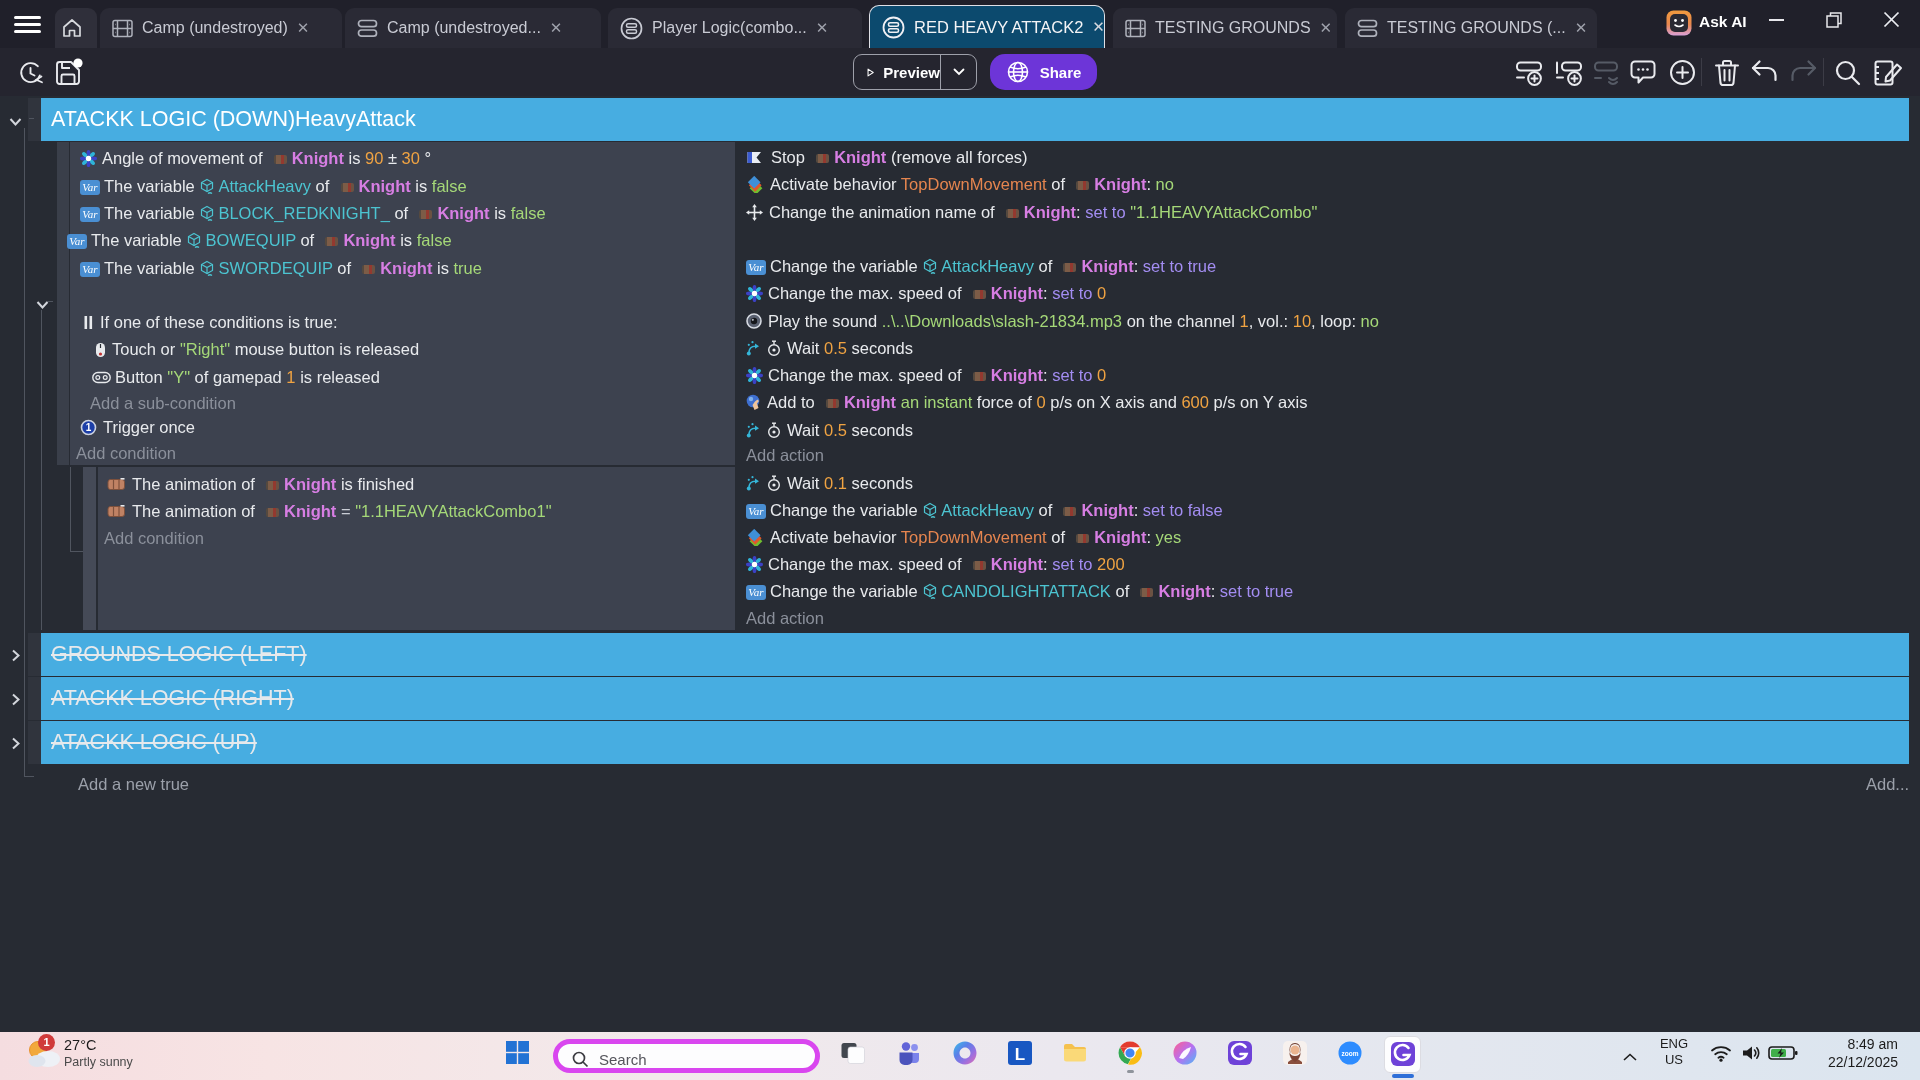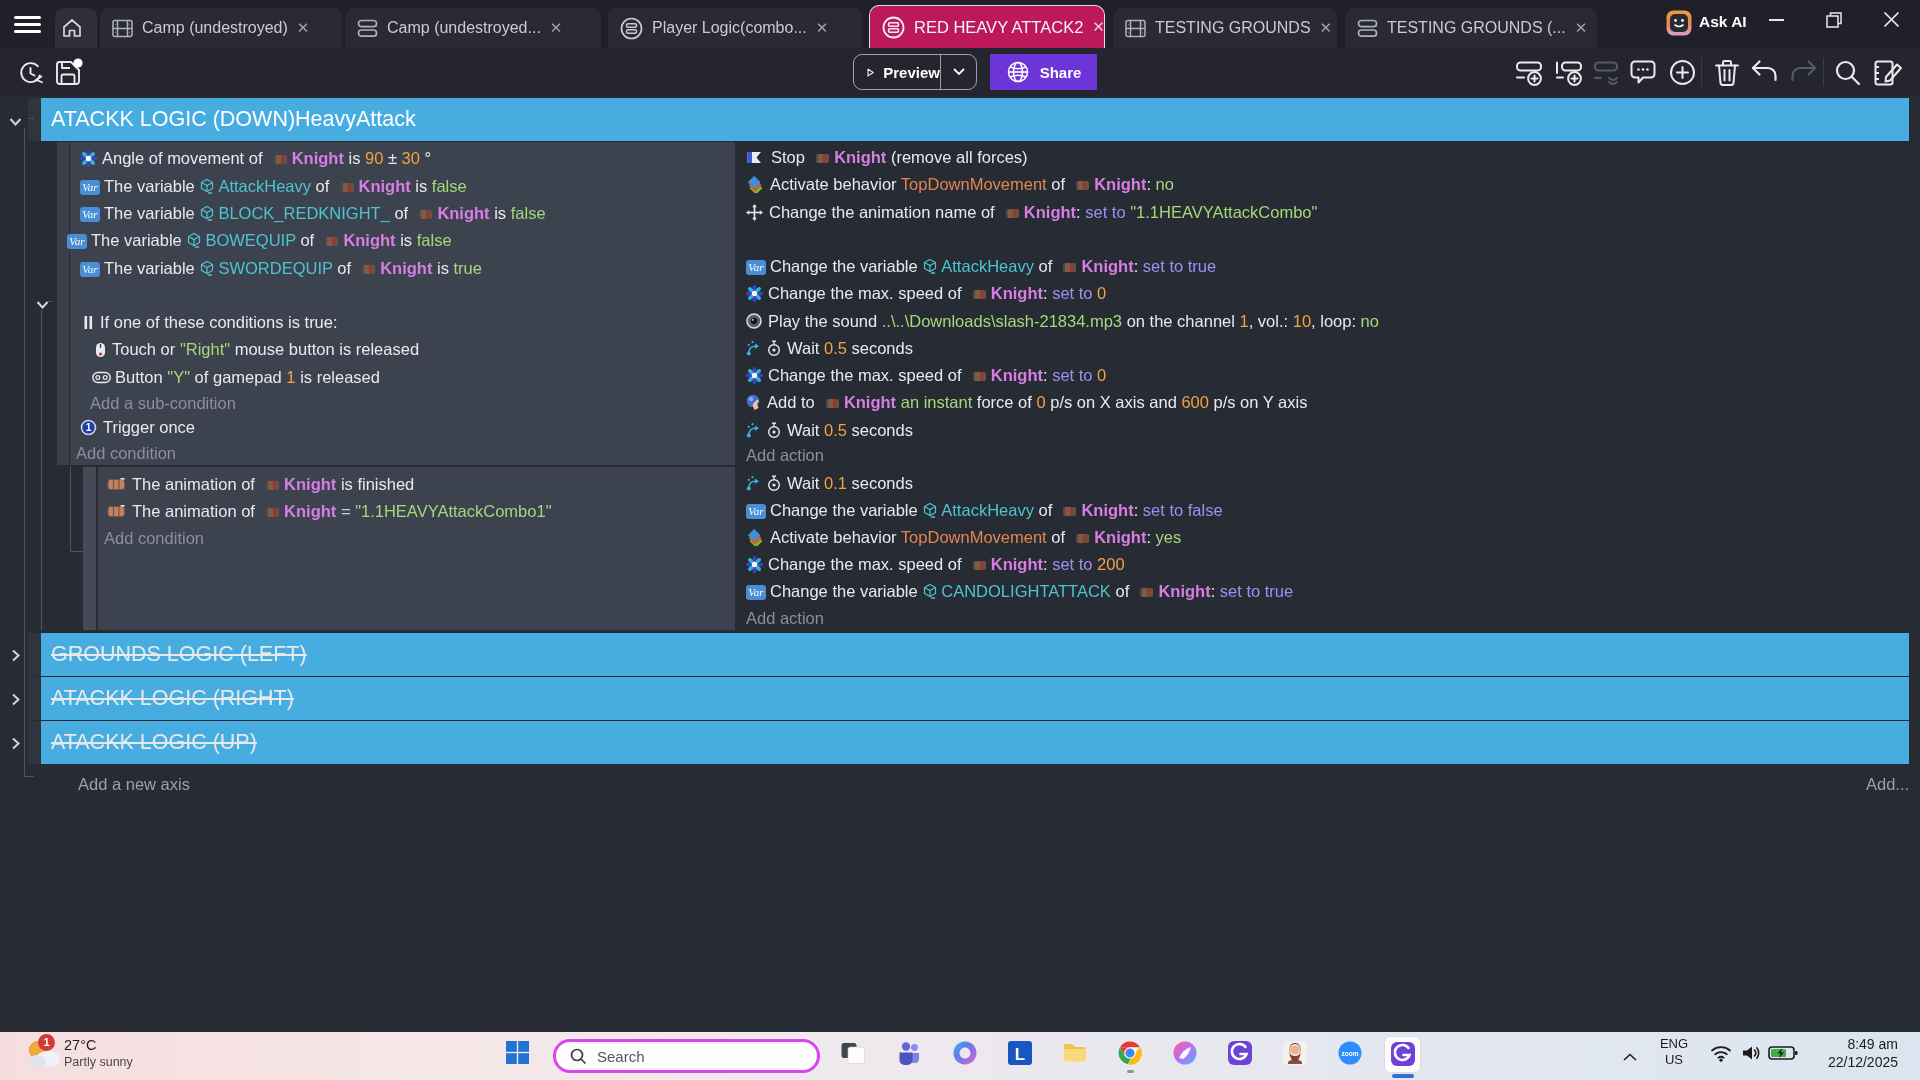--- a/index.html
+++ b/index.html
@@ -5,21 +5,21 @@
 html,body{width:1920px;height:1080px;overflow:hidden;background:#272b33;
  font-family:"Liberation Sans",sans-serif}
 #page{position:absolute;left:0;top:0;width:1587px;height:1080px}
 .abs{position:absolute}
 
 #tabbar{position:absolute;left:0;top:0;width:1920px;height:48px;background:#20202a}
 .tab{position:absolute;top:8px;height:40px;background:#2a2a35;border-radius:9px 9px 0 0;
  display:flex;align-items:center;color:#c9cbd4;font-size:16px;white-space:nowrap;padding:0 10px 0 12px}
 .tab .x{color:#9fa2ac;font-size:15px;margin-left:9px}
 .tab svg{margin-right:9px;flex-shrink:0}
-#atab{position:absolute;top:5px;height:43px;background:#be185d;border:1.5px solid #dfe0e6;border-bottom:none;
+#atab{position:absolute;top:5px;height:43px;background:#0c4a6e;border:1.5px solid #dfe0e6;border-bottom:none;
  border-radius:10px 10px 0 0;display:flex;align-items:center;color:#f4f4f6;font-size:16.5px;
  white-space:nowrap;padding:0 10px 0 12px}
 #atab .x{color:#d6d8de;font-size:15px;margin-left:9px;font-weight:normal}
 #atab svg{margin-right:9px;flex-shrink:0}
 
 #toolbar{position:absolute;left:0;top:48px;width:1920px;height:48px;background:#25252f}
 .tsep{position:absolute;top:10px;width:1px;height:28px;background:#3c3c46}
 
 .ghead{position:absolute;left:41px;width:1868px;height:43px;background:#47ade1;color:#fff;
  font-size:21.5px;display:flex;align-items:center;padding-left:10px}
@@ -159,21 +159,21 @@
           </svg>
           <span style="margin-left:9px;font-weight:bold;font-size:15px">Preview</span>
         </div>
 <div style="width:1.2px;height:36px;background:#9ea0aa"></div>
 <div style="flex:1;display:flex;justify-content:center">
           <svg width="12" height="8" viewBox="0 0 12 8">
             <path d="M1.5 1.5 L6 6 L10.5 1.5" fill="none" stroke="#fff" stroke-width="1.8" stroke-linecap="round"></path>
           </svg>
         </div>
 </div>
-<div class="abs" style="left:990px;top:6px;width:107px;height:36px;background:#6d35d8;border-radius:1px;display:flex;align-items:center;justify-content:center;color:#fff">
+<div class="abs" style="left:990px;top:6px;width:107px;height:36px;background:#6d35d8;border-radius:15px;display:flex;align-items:center;justify-content:center;color:#fff">
         <svg width="24" height="24" viewBox="0 0 24 24">
           <g stroke="#fff" stroke-width="1.6" fill="none">
             <circle cx="12" cy="12" r="9.5"></circle>
             <ellipse cx="12" cy="12" rx="4.5" ry="9.5"></ellipse>
             <line x1="2.5" y1="12" x2="21.5" y2="12"></line>
             <path d="M4 7 q8 3.5 16 0 M4 17 q8 -3.5 16 0"></path>
           </g>
         </svg>
         <span style="margin-left:10px;font-weight:bold;font-size:15px">Share</span>
       </div>
@@ -513,40 +513,40 @@
 <div class="chev" style="left:11px;top:596px"><svg width="10" height="13" viewBox="0 0 10 13">
           <path d="M2 1.5 L7.5 6.5 L2 11.5" fill="none" stroke="#d3d6dc" stroke-width="2"></path>
         </svg></div>
 <div class="ghandle" style="top:625px"></div>
 <div class="ghead" style="top:625px">
         <span class="strike">ATACKK LOGIC (UP)</span>
       </div>
 <div class="chev" style="left:11px;top:640px"><svg width="10" height="13" viewBox="0 0 10 13">
           <path d="M2 1.5 L7.5 6.5 L2 11.5" fill="none" stroke="#d3d6dc" stroke-width="2"></path>
         </svg></div>
-<div class="row" style="left:78px;top:674.5px;color:#9ba0aa;font-size:16.5px">Add a new axis</div>
+<div class="row" style="left:78px;top:674.5px;color:#9ba0aa;font-size:16.5px">Add a new true</div>
 <div class="row" style="left:1866px;top:674.5px;color:#9ba0aa;font-size:16.5px">Add...</div>
 </div>
 <div id="taskbar"></div>
 <div class="abs" style="left:26px;top:1036px"><svg width="38" height="34" viewBox="0 0 38 34">
         <circle cx="12" cy="14" r="8.5" fill="#f2a93c"></circle>
         <circle cx="12" cy="14" r="8.5" fill="none" stroke="#e8932e" stroke-width="1"></circle>
         <ellipse cx="22" cy="23" rx="12" ry="8" fill="#eef1f6"></ellipse>
         <ellipse cx="11" cy="25" rx="8.5" ry="6" fill="#dfe5ee"></ellipse>
       </svg></div>
 <div class="abs" style="left:38px;top:1034px;width:17px;height:17px;background:#d03a3a;border-radius:50%;color:#fff;font-size:11px;font-weight:bold;text-align:center;line-height:17px">1</div>
 <div class="abs" style="left:64px;top:1037px;color:#1c1c1c;font-size:14.5px">27°C</div>
 <div class="abs" style="left:64px;top:1055px;color:#4a4a4a;font-size:12.5px">Partly sunny</div>
 <div class="abs" style="left:506px;top:1041px"><svg width="23" height="23" viewBox="0 0 23 23">
         <rect x="0" y="0" width="10.8" height="10.8" fill="#2272d4"></rect>
         <rect x="12.2" y="0" width="10.8" height="10.8" fill="#2272d4"></rect>
         <rect x="0" y="12.2" width="10.8" height="10.8" fill="#2272d4"></rect>
         <rect x="12.2" y="12.2" width="10.8" height="10.8" fill="#2272d4"></rect>
       </svg></div>
-<div class="abs" style="left:553px;top:1039px;width:267px;height:34px;background:#fdfdfe;border:3px solid #d946ef;border-radius:17px;display:flex;align-items:center;padding-left:14px">
+<div class="abs" style="left:553px;top:1039px;width:267px;height:34px;background:#fdfdfe;border:5px solid #d946ef;border-radius:17px;display:flex;align-items:flex-end;padding-left:14px">
       <svg width="17" height="17" viewBox="0 0 17 17">
         <circle cx="7" cy="7" r="5.5" fill="none" stroke="#3c3c42" stroke-width="1.7"></circle>
         <line x1="11" y1="11" x2="15.5" y2="15.5" stroke="#3c3c42" stroke-width="1.7"></line>
       </svg>
       <span style="margin-left:10px;color:#55555c;font-size:15px">Search</span>
     </div>
 <div class="tbi" style="left:840px"><svg width="26" height="26" viewBox="0 0 26 26">
         <rect x="1.5" y="3" width="15" height="15" rx="2.5" fill="#41464e"></rect>
         <rect x="8" y="7" width="16.5" height="16.5" rx="2.5" fill="#fdfdfe" stroke="#cfcfd6" stroke-width="0.6"></rect>
       </svg></div>

